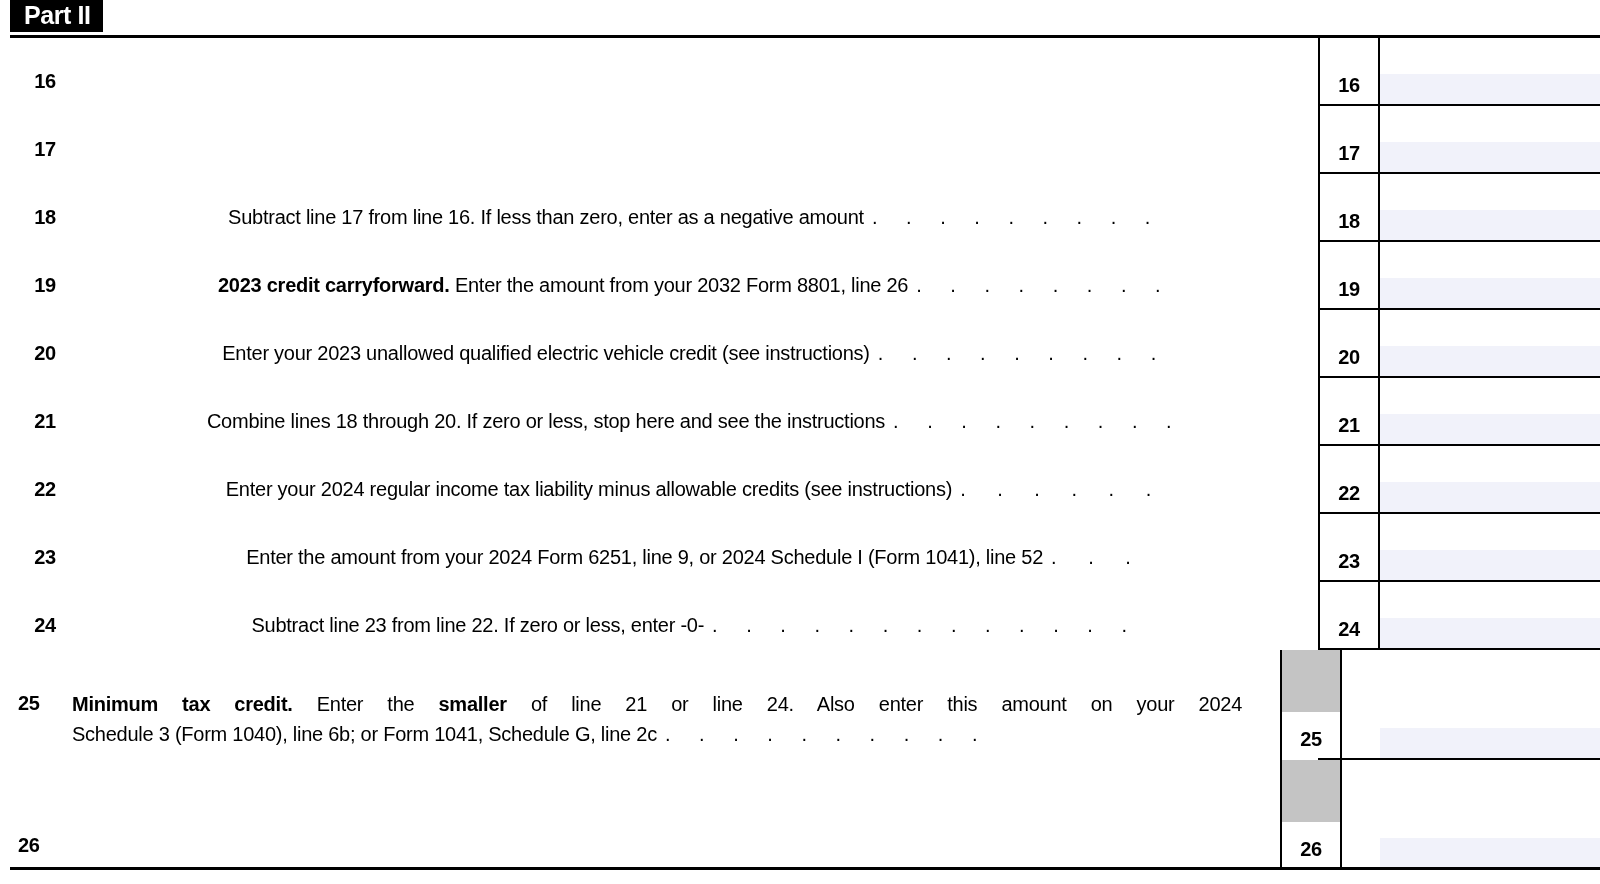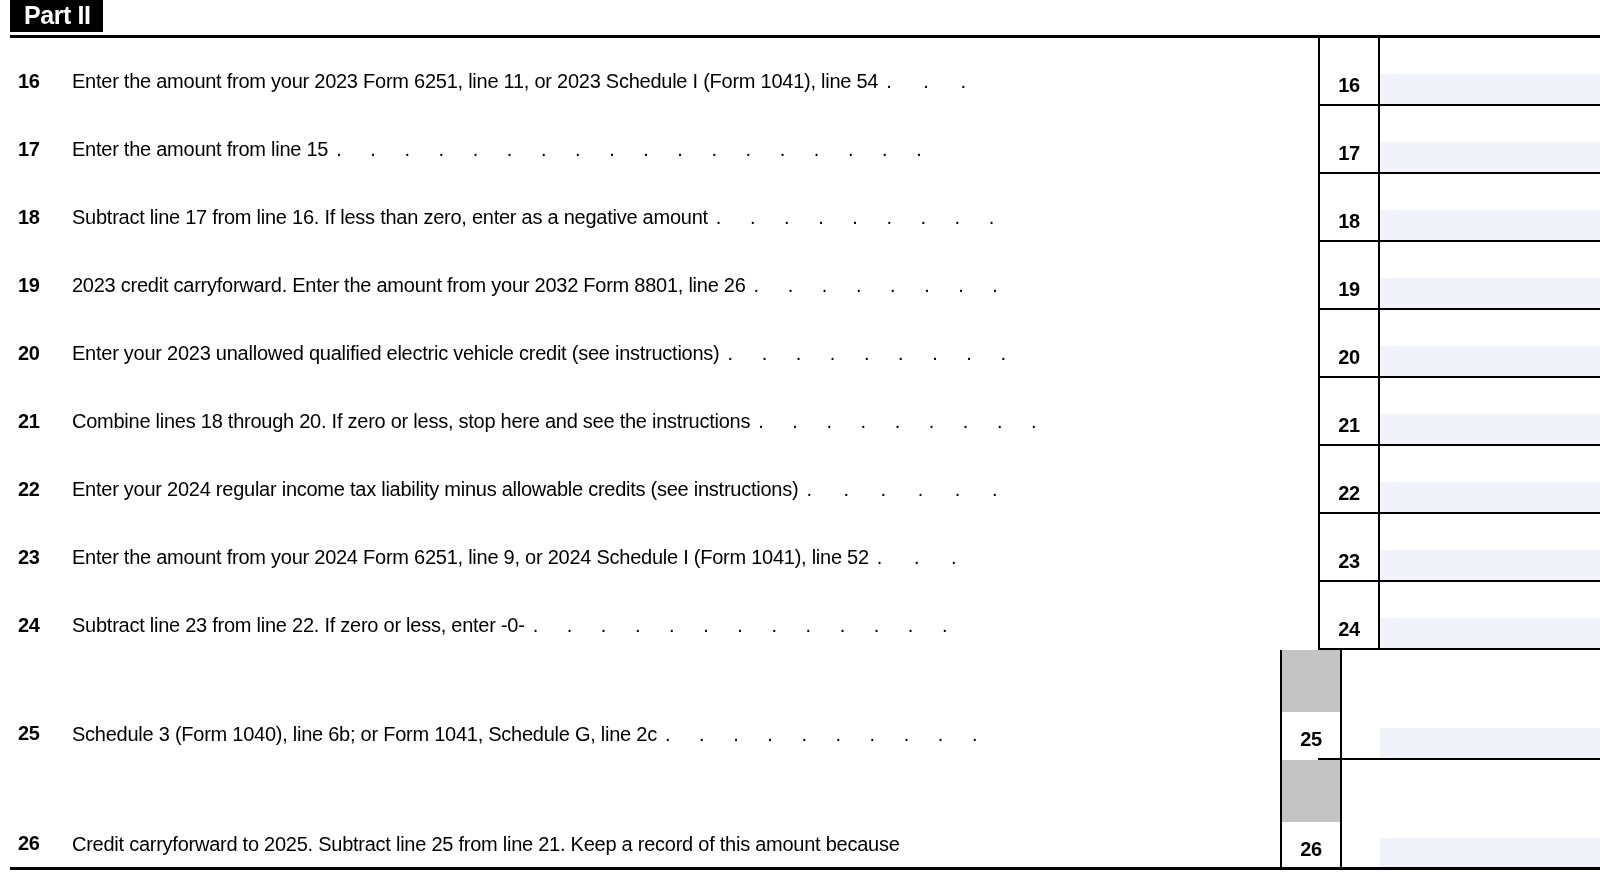--- a/index.html
+++ b/index.html
@@ -100,21 +100,21 @@
     flex: 0 0 54px;
     letter-spacing: -0.3px;
   }
   .line-text {
     font-size: 20px;
     line-height: 28px;
     letter-spacing: -0.25px;
     flex: 1 1 auto;
     min-width: 0;
   }
-  .line-text b { font-weight: normal; }
+  .line-text b { font-weight: bold; }
 
   .textline {
     display: block;
     white-space: nowrap;
     overflow: hidden;
   }
   .textline.wrapline {
     white-space: normal;
   }
   .leader {
@@ -188,21 +188,21 @@
     right: 0;
     bottom: 0;
     height: 2px;
     background: #000000;
   }
   .row-rule.full {
     left: 10px;
   }
 
   
-  .h-std { height: 68px; }
+  .h-std { height: 68px; text-align: center; }
   .h-tall { height: 110px; gap: 38px; }
 
   
   .gb-tall { height: 62px; }
 </style>
 </head>
 <body>
 
 <div id="form-root">
 
@@ -210,41 +210,35 @@
     <div class="part-badge">Part II</div>
     <div class="header-rule" style="background: rgb(0, 0, 0);"></div>
   </div>
 
   <div class="rows">
 
     <div class="form-row h-std">
       <div class="desc-cell">
         <div class="desc-inner">
           <span class="line-no">16</span>
-          <span class="line-text">
-            <span class="textline"><span>Enter the amount from your 2023 Form 6251, line 11, or 2023 Schedule I (Form 1041), line 54</span><span class="leader wide">. . .</span></span>
-          </span>
         </div>
       </div>
       <div class="num-cell" style="border-left-color: rgb(0, 0, 0); border-right-color: rgb(0, 0, 0);">
         <span class="num">16</span>
       </div>
       <div class="amt-cell">
         <div class="amt-fill" style="height: 30px; background: rgb(241, 242, 250);"></div>
       </div>
       <div class="row-rule" style="left: 1318px; background: rgb(0, 0, 0);"></div>
     </div>
 
     <div class="form-row h-std">
       <div class="desc-cell">
         <div class="desc-inner">
           <span class="line-no">17</span>
-          <span class="line-text">
-            <span class="textline"><span>Enter the amount from line 15</span><span class="leader">. . . . . . . . . . . . . . . . . .</span></span>
-          </span>
         </div>
       </div>
       <div class="num-cell" style="border-left-color: rgb(0, 0, 0); border-right-color: rgb(0, 0, 0);">
         <span class="num">17</span>
       </div>
       <div class="amt-cell">
         <div class="amt-fill" style="height: 30px; background: rgb(241, 242, 250);"></div>
       </div>
       <div class="row-rule" style="left: 1318px; background: rgb(0, 0, 0);"></div>
     </div>
@@ -373,40 +367,40 @@
         <div class="amt-fill" style="height: 30px; background: rgb(241, 242, 250);"></div>
       </div>
       <div class="row-rule" style="left: 1318px; background: rgb(0, 0, 0);"></div>
     </div>
 
     <div class="form-row h-tall">
       <div class="desc-cell">
         <div class="desc-inner">
           <span class="line-no">25</span>
           <span class="line-text just-block">
+            <span class="textline wrapline" style="text-align:justify; text-align-last:justify;"><b>Minimum tax credit.</b><span> Enter the </span><b>smaller</b><span> of line 21 or line 24. Also enter this amount on your 2024</span></span>
             <span class="textline lastline"><span>Schedule 3 (Form 1040), line 6b; or Form 1041, Schedule G, line 2c</span><span class="leader">. . . . . . . . . .</span></span>
           </span>
         </div>
       </div>
       <div class="num-cell" style="border-left-color: rgb(0, 0, 0); border-right-color: rgb(0, 0, 0);">
         <div class="gray-block gb-tall" style="background: rgb(196, 196, 196);"></div>
         <span class="num">25</span>
       </div>
       <div class="amt-cell">
         <div class="amt-fill" style="height: 30px; background: rgb(241, 242, 250);"></div>
       </div>
       <div class="row-rule" style="left: 1318px; background: rgb(0, 0, 0);"></div>
     </div>
 
     <div class="form-row h-tall">
       <div class="desc-cell">
         <div class="desc-inner">
           <span class="line-no">26</span>
           <span class="line-text just-block">
-            <span class="textline wrapline"><b>Credit carryforward to 2025.</b><span> Subtract line 25 from line 21. Keep a record of this amount because</span></span>
           </span>
         </div>
       </div>
       <div class="num-cell" style="border-left-color: rgb(0, 0, 0); border-right-color: rgb(0, 0, 0);">
         <div class="gray-block gb-tall" style="background: rgb(196, 196, 196);"></div>
         <span class="num">26</span>
       </div>
       <div class="amt-cell">
         <div class="amt-fill" style="height: 30px; background: rgb(241, 242, 250);"></div>
       </div>

